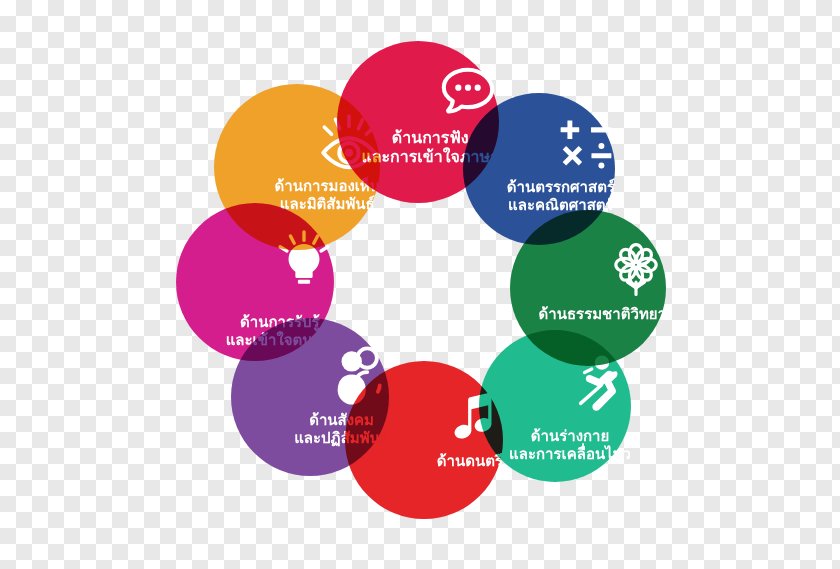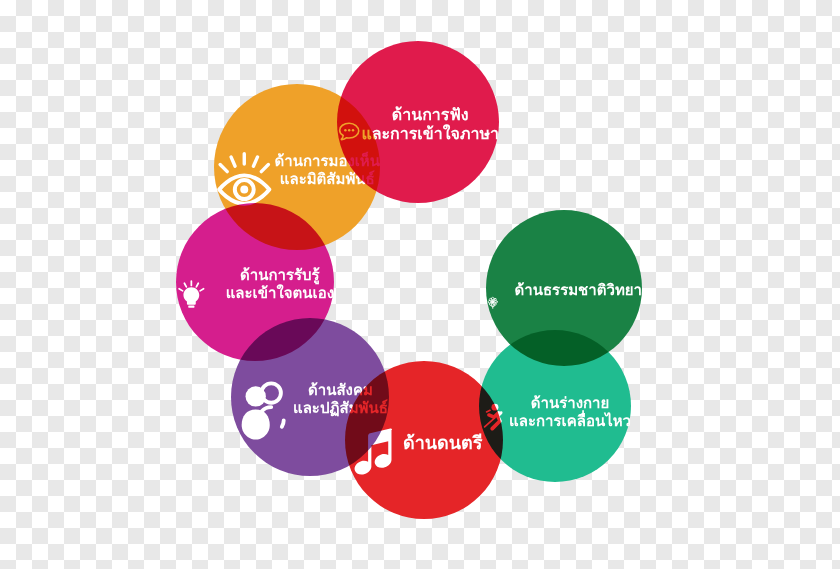--- a/index.html
+++ b/index.html
@@ -35,21 +35,22 @@
     width: 840px;
     height: 569px;
     isolation: isolate;
   }
 
   .node {
     position: absolute;
     border-radius: 50%;
     mix-blend-mode: multiply;
     display: flex;
-    align-items: center;
+    flex-direction: column;
+    align-items: flex-end;
     justify-content: flex-start;
     box-sizing: border-box;
   }
 
   .node-icon {
     width: 60px;
     height: 60px;
     display: block;
     pointer-events: none;
   }
@@ -79,21 +80,41 @@
       <circle cx="22" cy="27.5" r="3.2" fill="#ffffff"></circle>
       <circle cx="32" cy="27.5" r="3.2" fill="#ffffff"></circle>
       <circle cx="42" cy="27.5" r="3.2" fill="#ffffff"></circle>
     </svg>
         </div>
         <div class="node-label" style="font-size: 16px; margin-top: 6px;">
           <span class="l1">ด้านการฟัง</span>
           <span class="l2">และการเข้าใจภาษา</span>
         </div>
       </div>
-      <div class="node" style="left: 486px; top: 210px; width: 156px; height: 156px; background: rgb(26, 130, 69); gap: 15px;">
+      <div class="node" style="left: 463px; top: 93px; width: 152px; height: 152px; background: rgb(43, 82, 152);">
+        <div class="node-icon" style="margin-top: 22px; width: 58px; height: 58px;">
+    <svg viewBox="0 0 64 64" xmlns="http://www.w3.org/2000/svg" fill="#ffffff">
+      <rect x="11.5" y="6" width="5.4" height="20.5" rx="0.4"></rect>
+      <rect x="4" y="13.6" width="20.5" height="5.4" rx="0.4"></rect>
+      <rect x="37.5" y="13.6" width="22.5" height="5.6" rx="0.4"></rect>
+      <g transform="rotate(45 17 45)">
+        <rect x="4.5" y="42.3" width="25" height="5.4" rx="0.4"></rect>
+        <rect x="14.3" y="32.5" width="5.4" height="25" rx="0.4"></rect>
+      </g>
+      <rect x="38" y="42.3" width="22" height="5.4" rx="0.4"></rect>
+      <circle cx="49" cy="34.2" r="3.3"></circle>
+      <circle cx="49" cy="55.8" r="3.3"></circle>
+    </svg>
+        </div>
+        <div class="node-label" style="font-size: 15px; margin-top: 6px;">
+          <span class="l1">ด้านตรรกศาสตร์</span>
+          <span class="l2">และคณิตศาสตร์</span>
+        </div>
+      </div>
+      <div class="node" style="left: 510px; top: 210px; width: 156px; height: 156px; background: rgb(26, 130, 69);">
         <div class="node-icon" style="margin-top: 30px; width: 60px; height: 60px;">
     <svg viewBox="0 0 64 64" fill="none" xmlns="http://www.w3.org/2000/svg" stroke="#ffffff" stroke-width="3.4" stroke-linecap="round" stroke-linejoin="round">
       <ellipse cx="32" cy="14.5" rx="7" ry="9.5"></ellipse>
       <ellipse cx="32" cy="38.5" rx="7" ry="9.5"></ellipse>
       <ellipse cx="20" cy="26.5" rx="9.5" ry="7"></ellipse>
       <ellipse cx="44" cy="26.5" rx="9.5" ry="7"></ellipse>
       <ellipse cx="23.5" cy="18" rx="6.6" ry="9" transform="rotate(-45 23.5 18)"></ellipse>
       <ellipse cx="40.5" cy="18" rx="9" ry="6.6" transform="rotate(-45 40.5 18)"></ellipse>
       <ellipse cx="23.5" cy="35" rx="9" ry="6.6" transform="rotate(-45 23.5 35)"></ellipse>
       <ellipse cx="40.5" cy="35" rx="6.6" ry="9" transform="rotate(-45 40.5 35)"></ellipse>
@@ -120,21 +141,21 @@
           <span class="l1">ด้านร่างกาย</span>
           <span class="l2">และการเคลื่อนไหว</span>
         </div>
       </div>
       <div class="node" style="left: 345px; top: 361px; width: 158px; height: 158px; background: rgb(229, 37, 40);">
         <div class="node-icon" style="margin-top: 28px; width: 58px; height: 58px;">
     <svg viewBox="0 0 64 64" xmlns="http://www.w3.org/2000/svg" fill="#ffffff">
       <path d="M52 5.5c0-1.1-1-1.9-2-1.7L27.8 9.2c-1.4 .3-2.3 1.5-2.3 2.9v28.4c-2.1-1.2-4.9-1.5-7.7-.6 -5 1.6-8.1 6-7 9.9 1.1 3.9 6 5.8 11 4.2 4.2-1.4 7.1-4.7 7.3-8V22.3l18.6-4.5v15.4c-2.1-1.2-4.9-1.5-7.7-.6 -5 1.6-8.1 6-7 9.9 1.1 3.9 6 5.8 11 4.2 4.3-1.4 7.2-4.8 7.3-8.1 0-.1 0-.2 0-.3V5.5z"></path>
     </svg>
         </div>
-        <div class="node-label" style="font-size: 18px; margin-top: 6px;">
+        <div class="node-label" style="font-size: 15px; margin-top: 6px;">
           <span class="l1">ด้านดนตรี</span>
         </div>
       </div>
       <div class="node" style="left: 231px; top: 318px; width: 158px; height: 158px; background: rgb(126, 76, 158);">
         <div class="node-icon" style="margin-top: 26px; width: 62px; height: 62px;">
     <svg viewBox="0 0 64 64" xmlns="http://www.w3.org/2000/svg" fill="none">
       <circle cx="41.5" cy="14.5" r="10" stroke="#ffffff" stroke-width="4"></circle>
       <path d="M41.5 29c-8.5 0-13 6.5-13 14.5 0 2 .5 4 1.4 5.8" stroke="#ffffff" stroke-width="4" stroke-linecap="round"></path>
       <path d="M52.5 49.3c1.2-2 1.9-4.1 1.9-6.4" stroke="#ffffff" stroke-width="4" stroke-linecap="round"></path>
       <circle cx="25.5" cy="18" r="10.5" fill="#ffffff"></circle>
@@ -174,19 +195,19 @@
         <path d="M18 5.5 L22.3 15.3"></path>
         <path d="M46 5.5 L41.7 15.3"></path>
         <path d="M6.5 13.5 L14 21"></path>
         <path d="M57.5 13.5 L50 21"></path>
       </g>
       <path d="M32 25C17 25 5.5 40 5.5 40S17 55 32 55 58.5 40 58.5 40 47 25 32 25z" fill="none" stroke="#ffffff" stroke-width="4.2" stroke-linejoin="round"></path>
       <circle cx="32" cy="40" r="10" fill="none" stroke="#ffffff" stroke-width="4.2"></circle>
       <circle cx="32" cy="40" r="4.2" fill="#ffffff"></circle>
     </svg>
         </div>
-        <div class="node-label" style="font-size: 15px; margin-top: 8px;">
+        <div class="node-label" style="font-size: 15px; margin-top: 2px;">
           <span class="l1">ด้านการมองเห็น</span>
           <span class="l2">และมิติสัมพันธ์</span>
         </div>
       </div>
     </div>
 </div>
 
 </body></html>

